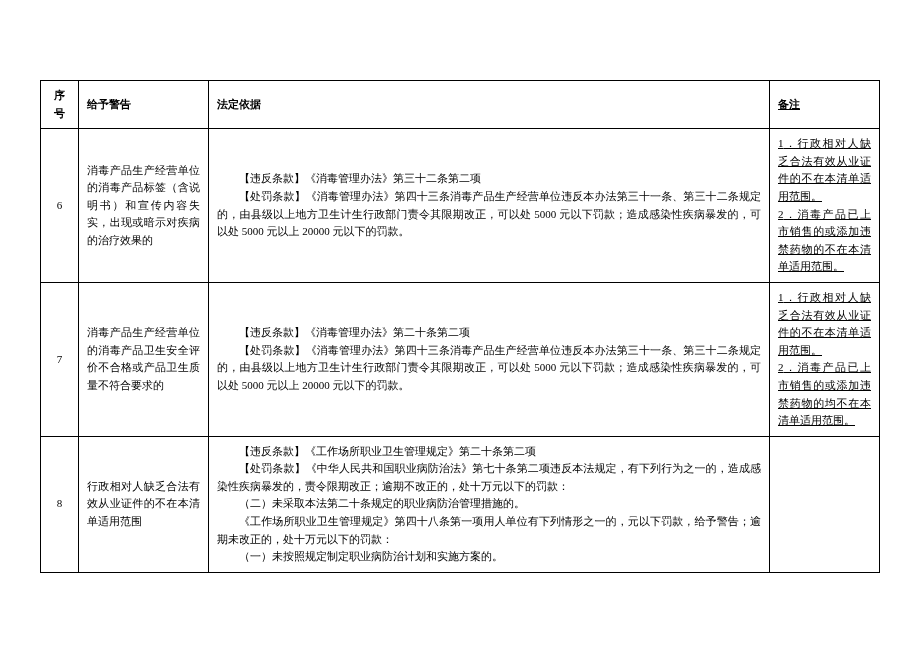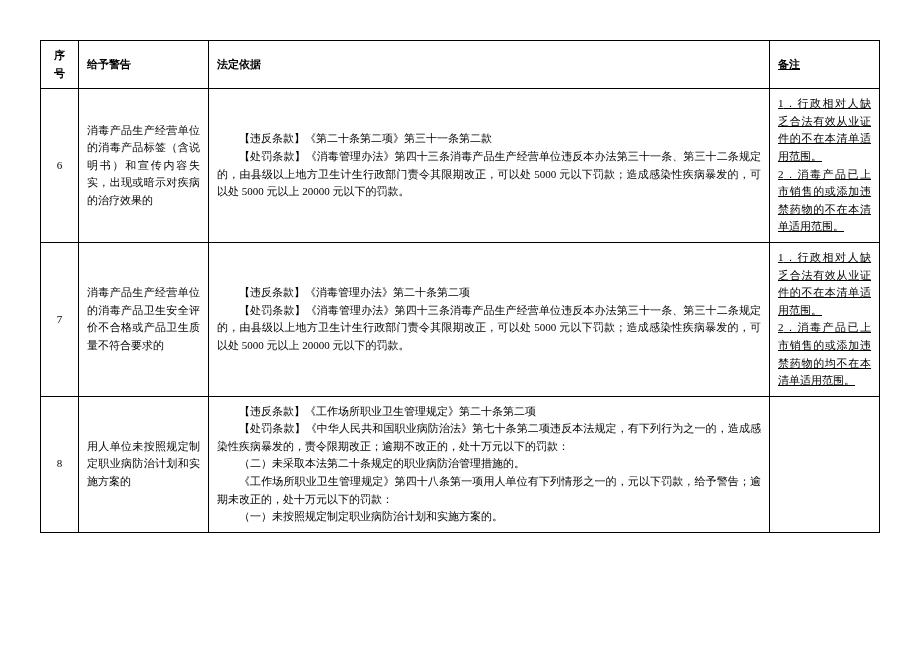--- a/index.html
+++ b/index.html
@@ -11,20 +11,21 @@
       background: #ffffff;
       font-family: "SimSun", "宋体", serif;
       padding: 40px;
       width: 920px;
       height: 651px;
     }
     table {
       border-collapse: collapse;
       width: 100%;
       table-layout: fixed;
+      margin-top: 40px;
     }
     th, td {
       border: 1px solid #000;
       padding: 6px 8px;
       font-size: 11px;
       line-height: 1.6;
       vertical-align: middle;
     }
     th {
       font-weight: bold;
@@ -63,21 +64,21 @@
       <th class="col-action">给予警告</th>
       <th class="col-basis">法定依据</th>
       <th class="col-note">备注</th>
     </tr>
   </thead>
   <tbody>
     <tr>
       <td class="col-num">6</td>
       <td class="col-action">消毒产品生产经营单位的消毒产品标签（含说明书）和宣传内容失实，出现或暗示对疾病的治疗效果的</td>
       <td class="col-basis">
-        <p class="para-indent">【违反条款】《第二十条第二项》第三十一条第二款</p>
+        <p class="para-indent">【违反条款】《消毒管理办法》第三十二条第二项</p>
         <p class="para-indent">【处罚条款】《消毒管理办法》第四十三条消毒产品生产经营单位违反本办法第三十一条、第三十二条规定的，由县级以上地方卫生计生行政部门责令其限期改正，可以处 5000 元以下罚款；造成感染性疾病暴发的，可以处 5000 元以上 20000 元以下的罚款。</p>
       </td>
       <td class="col-note">
         <p><span>1</span><span>．行政相对人缺乏合法有效从业证件的不在本清单适用范围。</span></p>
         <p><span>2</span><span>．消毒产品已上市销售的或添加违禁药物的不在本清单适用范围。</span></p>
       </td>
     </tr>
     <tr>
       <td class="col-num">7</td>
       <td class="col-action">消毒产品生产经营单位的消毒产品卫生安全评价不合格或产品卫生质量不符合要求的</td>
@@ -85,21 +86,21 @@
         <p class="para-indent">【违反条款】《消毒管理办法》第二十条第二项</p>
         <p class="para-indent">【处罚条款】《消毒管理办法》第四十三条消毒产品生产经营单位违反本办法第三十一条、第三十二条规定的，由县级以上地方卫生计生行政部门责令其限期改正，可以处 5000 元以下罚款；造成感染性疾病暴发的，可以处 5000 元以上 20000 元以下的罚款。</p>
       </td>
       <td class="col-note">
         <p><span>1</span><span>．行政相对人缺乏合法有效从业证件的不在本清单适用范围。</span></p>
         <p><span>2</span><span>．消毒产品已上市销售的或添加违禁药物的均不在本清单适用范围。</span></p>
       </td>
     </tr>
     <tr>
       <td class="col-num">8</td>
-      <td class="col-action">用人单位未按照规定制定职业病防治计划和实施方案的</td>
+      <td class="col-action">行政相对人缺乏合法有效从业证件的不在本清单适用范围</td>
       <td class="col-basis">
         <p class="para-indent">【违反条款】《工作场所职业卫生管理规定》第二十条第二项</p>
         <p class="para-indent">【处罚条款】《中华人民共和国职业病防治法》第七十条第二项违反本法规定，有下列行为之一的，造成感染性疾病暴发的，责令限期改正；逾期不改正的，处十万元以下的罚款：</p>
         <p class="para-indent">（二）未采取本法第二十条规定的职业病防治管理措施的。</p>
         <p class="para-indent">《工作场所职业卫生管理规定》第四十八条第一项用人单位有下列情形之一的，元以下罚款，给予警告；逾期未改正的，处十万元以下的罚款：</p>
         <p class="para-indent">（一）未按照规定制定职业病防治计划和实施方案的。</p>
       </td>
       <td class="col-note"></td>
     </tr>
   </tbody>

